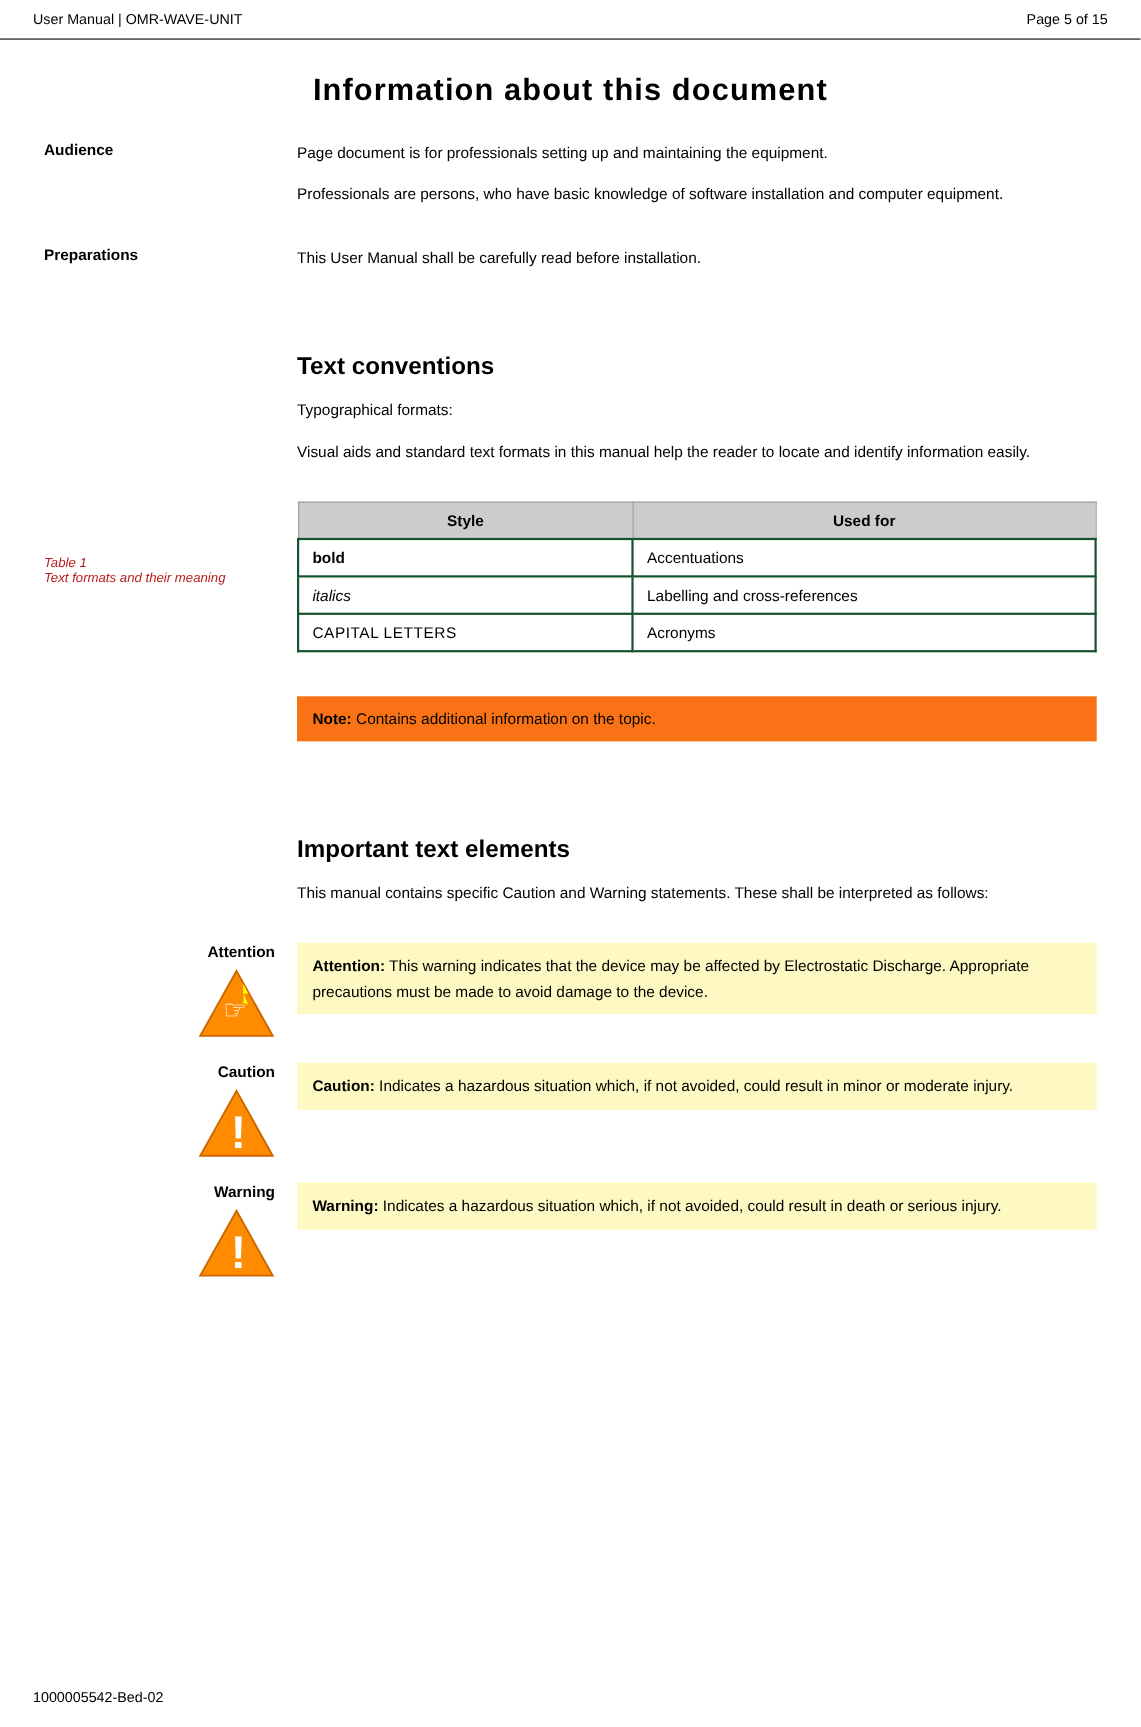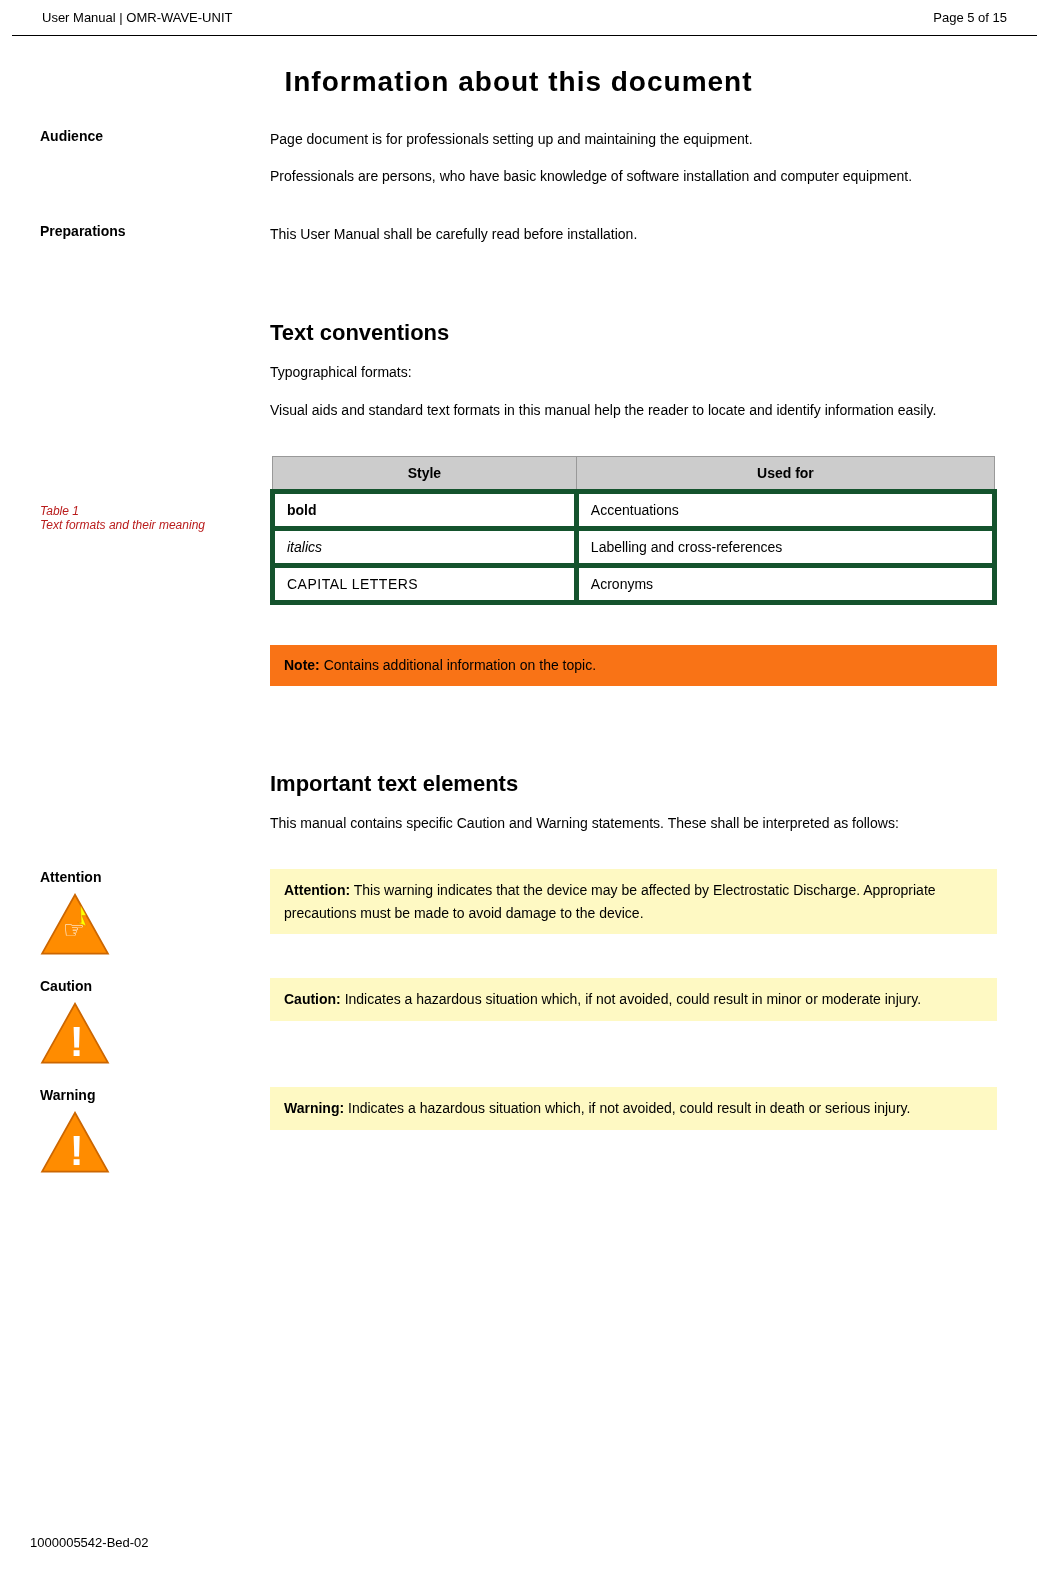--- a/index.html
+++ b/index.html
@@ -12,21 +12,20 @@
       min-height: 1570px;
       position: relative;
     }
     .page-header {
       display: flex;
       justify-content: space-between;
       align-items: center;
       padding: 10px 30px;
       border-bottom: 1px solid #000;
       font-size: 13px;
-      margin-left: 12px;
     }
     .page-footer {
       position: absolute;
       bottom: 20px;
       left: 30px;
       font-size: 13px;
     }
     .left-label {
       font-weight: bold;
       font-size: 14px;
@@ -79,21 +78,21 @@
     }
     .conv-table th {
       background: #ccc;
       font-weight: bold;
       text-align: center;
       padding: 8px 12px;
       border: 1px solid #999;
     }
     .conv-table td {
       padding: 8px 12px;
-      border: 5px solid #14532d;
+      border: 2px solid #14532d;
       vertical-align: top;
     }
     .conv-table td.style-bold {
       font-weight: bold;
     }
     .conv-table td.style-italic {
       font-style: italic;
     }
     .conv-table td.style-caps {
       font-variant: small-caps;
@@ -117,21 +116,21 @@
     .alert-row {
       display: flex;
       align-items: flex-start;
       margin-bottom: 20px;
     }
     .alert-left {
       width: 230px;
       flex-shrink: 0;
       display: flex;
       flex-direction: column;
-      align-items: flex-start;
+      align-items: flex-end;
       padding-right: 20px;
     }
     .alert-label {
       font-weight: bold;
       font-size: 14px;
       margin-bottom: 8px;
     }
     .alert-icon {
       width: 70px;
       height: 65px;

